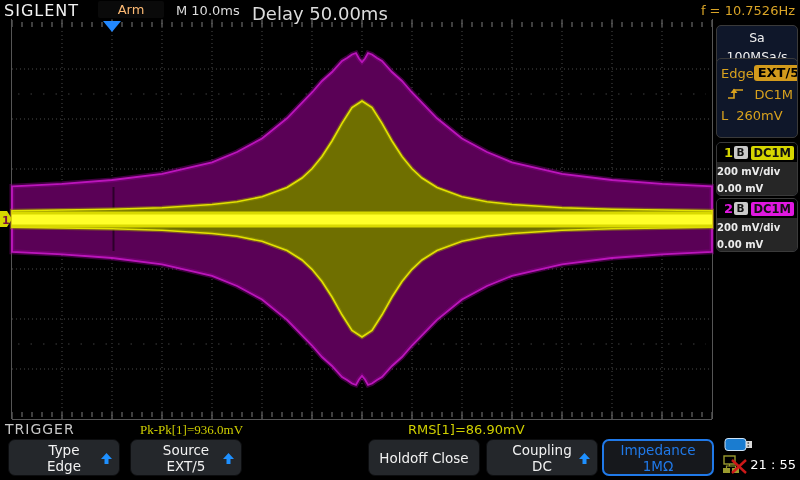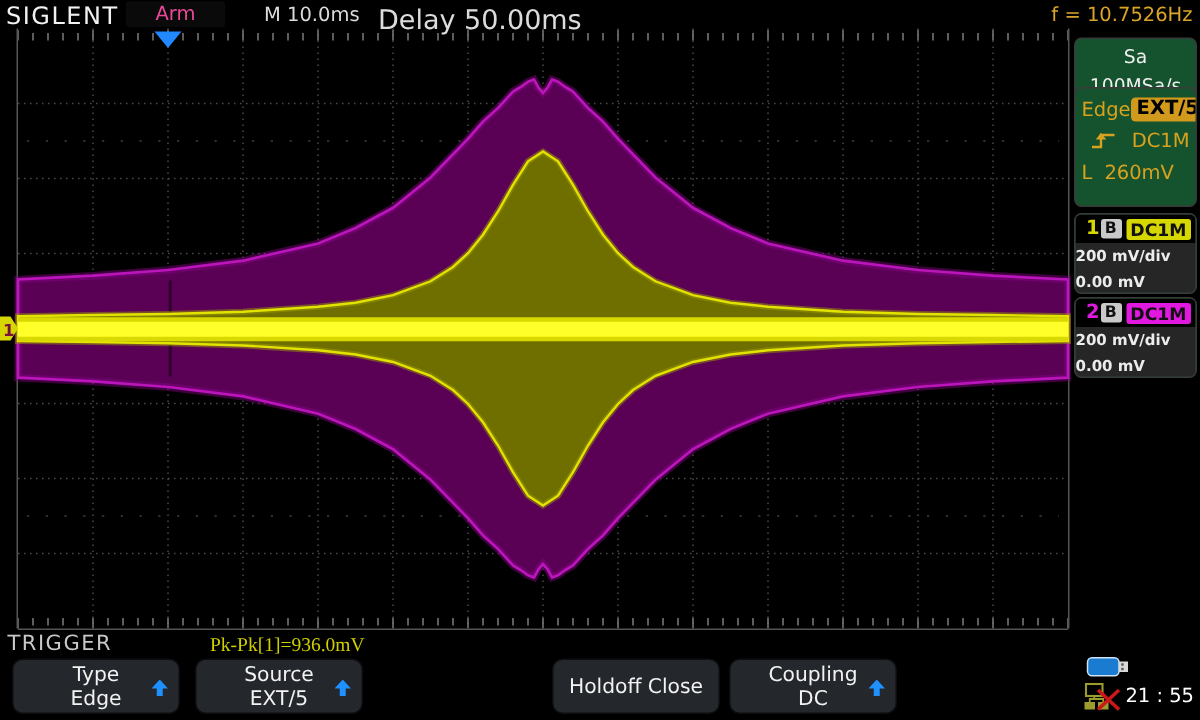--- a/index.html
+++ b/index.html
@@ -2,40 +2,40 @@
 <html><head>
 <meta charset="utf-8">
 <style>
   html,body{margin:0;padding:0;background:#000;}
   .screen{position:relative;width:800px;height:480px;background:#000;overflow:hidden;
           font-family:"DejaVu Sans","Liberation Sans",sans-serif;color:#e8e8e8;}
   .abs{position:absolute;}
 
   
   .hdr-brand{left:4px;top:1px;font-size:16px;font-weight:normal;color:#f2f2f2;letter-spacing:1px;}
-  .hdr-chip{left:84px;top:1px;width:66px;height:17px;background:#0a0a0a;border-radius:2px;
-            color:#ec4899;font-size:13px;text-align:center;line-height:17px;}
+  .hdr-chip{left:98px;top:1px;width:66px;height:17px;background:#0a0a0a;border-radius:2px;
+            color:#fdba74;font-size:13px;text-align:center;line-height:17px;}
   .hdr-tb{left:176px;top:3px;font-size:13px;color:#dcdcdc;}
   .hdr-delay{left:252px;top:3px;font-size:18px;color:#dcdcdc;}
   .hdr-freq{right:5px;top:3px;font-size:13px;color:#d9a427;}
 
   
   .gl{stroke:#4a4a4a;stroke-width:1;stroke-dasharray:1 3;}
   .gf{stroke:#3e3e3e;stroke-width:1;stroke-dasharray:1.5 11;}
   .gt{stroke:#7d7d7d;stroke-width:1;}
   .gb{stroke:#555;stroke-width:1;}
   .w2f{fill:#5a0156;stroke:none;}
   .w2g{fill:none;stroke:#8a028a;stroke-width:5;opacity:.45;}
   .w2s{fill:none;stroke:#c517c5;stroke-width:1.8;opacity:.9;}
   .w1f{fill:#6f6f00;stroke:none;}
   .w1g{fill:none;stroke:#9a9a00;stroke-width:4;opacity:.5;}
   .w1s{fill:none;stroke:#e3e300;stroke-width:1.6;}
 
   
-  .sb-box{left:716px;width:82px;background:#14532d;border:1px solid #3a3a3a;border-radius:5px;box-sizing:border-box;overflow:hidden;}
+  .sb-box{left:716px;width:82px;background:#0f172a;border:1px solid #3a3a3a;border-radius:5px;box-sizing:border-box;overflow:hidden;}
   .acq{top:25px;height:42px;font-size:12.5px;color:#f0f0f0;text-align:center;line-height:19px;padding-top:2px;}
   .trig{top:58px;height:80px;padding:5px 4px 0 4px;font-size:13px;color:#d9a21e;}
   .trig-row{display:flex;align-items:center;justify-content:space-between;margin-bottom:3px;height:18px;}
   .trig-badge{background:#d29a1c;color:#000;font-weight:bold;padding:0 4px;border-radius:3px;font-size:13px;line-height:16px;}
   .chbox{height:54px;}
   .ch-row1{display:flex;align-items:center;height:19px;background:#000;padding:0 3px 0 7px;}
   .ch-num{font-size:13px;font-weight:bold;}
   .b-badge{margin-left:auto;background:#c9c9c9;color:#111;font-size:10.5px;font-weight:bold;
            padding:0 3px;border-radius:2px;line-height:13px;margin-right:3px;}
   .cpl-badge{color:#111;font-size:11.5px;font-weight:bold;padding:0 3px;border-radius:2px;line-height:14px;}
@@ -299,20 +299,21 @@
       <span class="cpl-badge" style="background:#e018e0">DC1M</span>
     </div>
     <div class="ch-vals">
       <div>200 mV/div</div>
       <div>0.00 mV</div>
     </div>
   </div>
 
   <div class="abs trig-label">TRIGGER</div>
   <div class="abs meas pk">Pk-Pk[1]=936.0mV</div>
+  <div class="abs meas rms">RMS[1]=86.90mV</div>
 
   <div class="abs menu-btn" style="left:8px">
     <span>Type</span>
     <span class="val">Edge</span>
     <svg class="btn-arrow" width="11" height="11">
       <polygon points="5.5,0 11,6 7.5,6 7.5,11 3.5,11 3.5,6 0,6" fill="#1e90ff"></polygon>
     </svg>
   </div>
   <div class="abs menu-btn" style="left:130px">
     <span>Source</span>
@@ -324,20 +325,24 @@
   <div class="abs menu-btn" style="left:368px">
     <span>Holdoff Close</span>
 
   </div>
   <div class="abs menu-btn" style="left:486px">
     <span>Coupling</span>
     <span class="val">DC</span>
     <svg class="btn-arrow" width="11" height="11">
       <polygon points="5.5,0 11,6 7.5,6 7.5,11 3.5,11 3.5,6 0,6" fill="#1e90ff"></polygon>
     </svg>
+  </div>
+  <div class="abs menu-btn active" style="left:602px">
+    <span>Impedance</span>
+    <span class="val">1MΩ</span>
   </div>
 
   <svg class="abs" style="left:724px;top:437px" width="34" height="16">
     <rect x="1" y="1.5" width="21" height="12" rx="3" fill="#1a7cd0" stroke="#cfe3f5" stroke-width="1"></rect>
     <rect x="22" y="4" width="6" height="7" fill="#d9d9d9"></rect>
     <rect x="23.5" y="5.2" width="1.6" height="1.6" fill="#555"></rect>
     <rect x="23.5" y="8.2" width="1.6" height="1.6" fill="#555"></rect>
   </svg>
   <svg class="abs" style="left:722px;top:455px" width="30" height="20">
     <rect x="2" y="1" width="11" height="8" fill="none" stroke="#9b9b2e" stroke-width="1.4"></rect>

